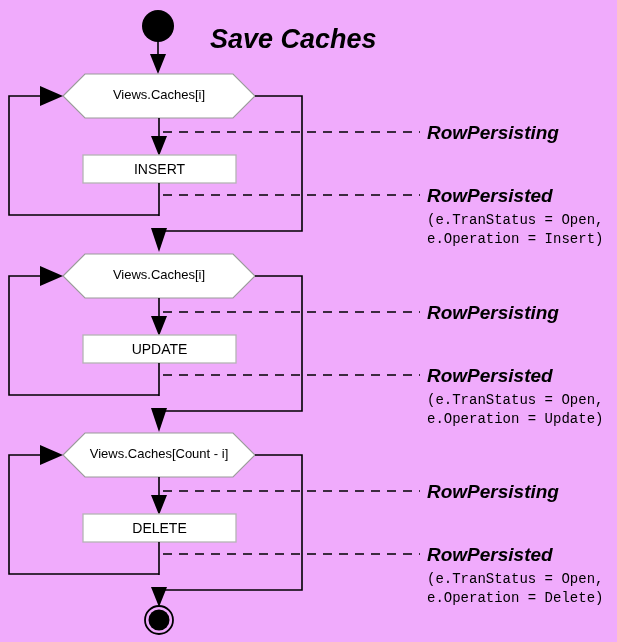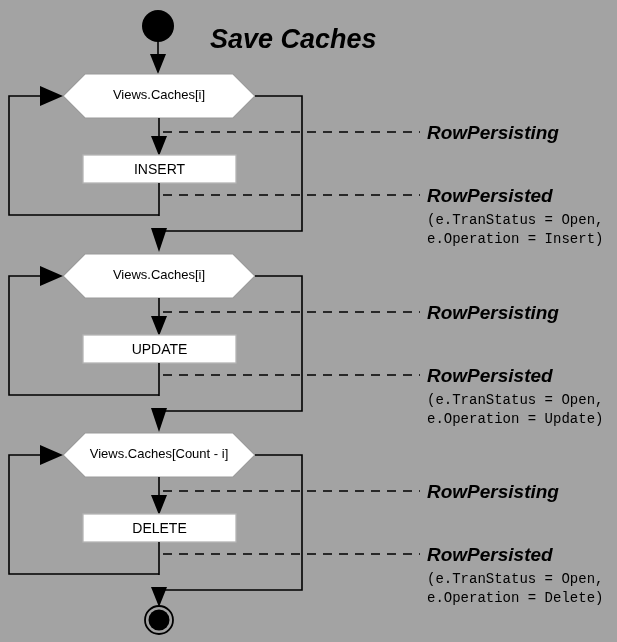--- a/index.html
+++ b/index.html
@@ -4,21 +4,21 @@
 <style>
   html, body {
     margin: 0;
     padding: 0;
     background: #ffffff;
   }
   #canvas {
     position: relative;
     width: 617px;
     height: 642px;
-    background: #a3a3a3;
+    background: #f0abfc;
     overflow: hidden;
     font-family: "Liberation Sans", sans-serif;
   }
   svg#diagram {
     position: absolute;
     left: 0;
     top: 0;
     width: 617px;
     height: 642px;
   }

